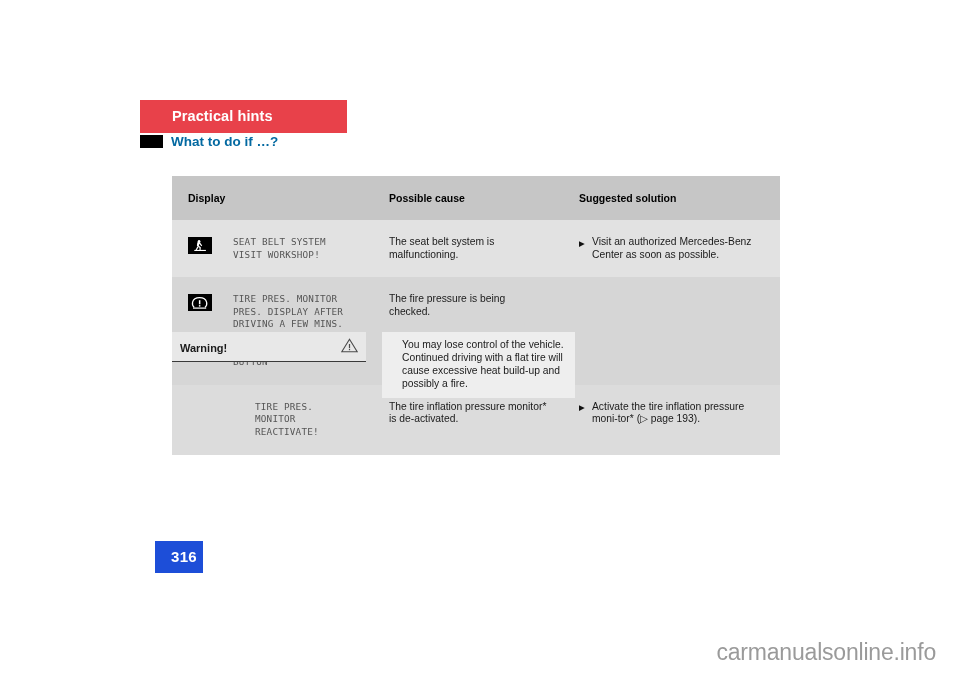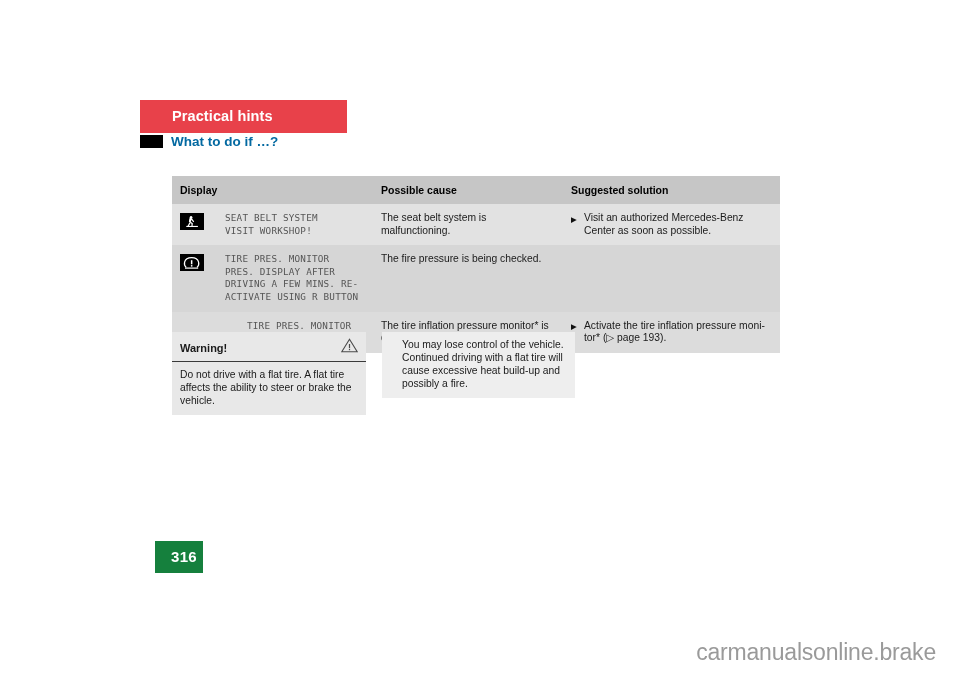--- a/index.html
+++ b/index.html
@@ -55,21 +55,21 @@
     position: absolute;
     left: 172px;
     top: 176px;
     width: 608px;
     border-collapse: collapse;
     table-layout: fixed;
   }
   #fault-table th,
   #fault-table td {
     vertical-align: top;
-    padding: 8px;
+    padding: 16px;
     border: 0;
   }
   .col-display  { width: 201px; }
   .col-cause    { width: 190px; }
   .col-solution { width: 217px; }
 
   thead tr { background: #c6c6c6; }
   thead th {
     text-align: left;
     font-size: 10.5px;
@@ -176,21 +176,21 @@
     color: #1a1a1a;
   }
 
   
   #page-number-box {
     position: absolute;
     left: 155px;
     top: 541px;
     width: 48px;
     height: 32px;
-    background: #15803d;
+    background: #1d4ed8;
   }
   #page-number-label {
     position: absolute;
     right: 6px;
     top: 7px;
     color: #ffffff;
     font-size: 15px;
     font-weight: bold;
     letter-spacing: 0.3px;
   }
@@ -303,22 +303,21 @@
   <div id="warning-head">
     <span id="warning-title">Warning!</span>
     <span>
       <svg width="17" height="15" viewBox="0 0 17 15">
         <path d="M8.5 1.2 L16.2 13.8 L0.8 13.8 Z" fill="none" stroke="#4a4a4a" stroke-width="1.1"></path>
         <rect x="7.9" y="6.0" width="1.2" height="4.2" fill="#4a4a4a"></rect>
         <rect x="7.9" y="11.0" width="1.2" height="1.2" fill="#4a4a4a"></rect>
       </svg>
     </span>
   </div>
-  <div id="warning-body">Do not drive with a flat tire. A flat tire affects the ability to steer or brake the vehicle.</div>
 </div>
 
 <div id="warning-aside">You may lose control of the vehicle. Continued driving with a flat tire will cause excessive heat build-up and possibly a fire.</div>
 
 <div id="page-number-box">
   <span id="page-number-label">316</span>
 </div>
 
-<div id="watermark">carmanualsonline.brake</div>
+<div id="watermark">carmanualsonline.info</div>
 
 </body></html>

